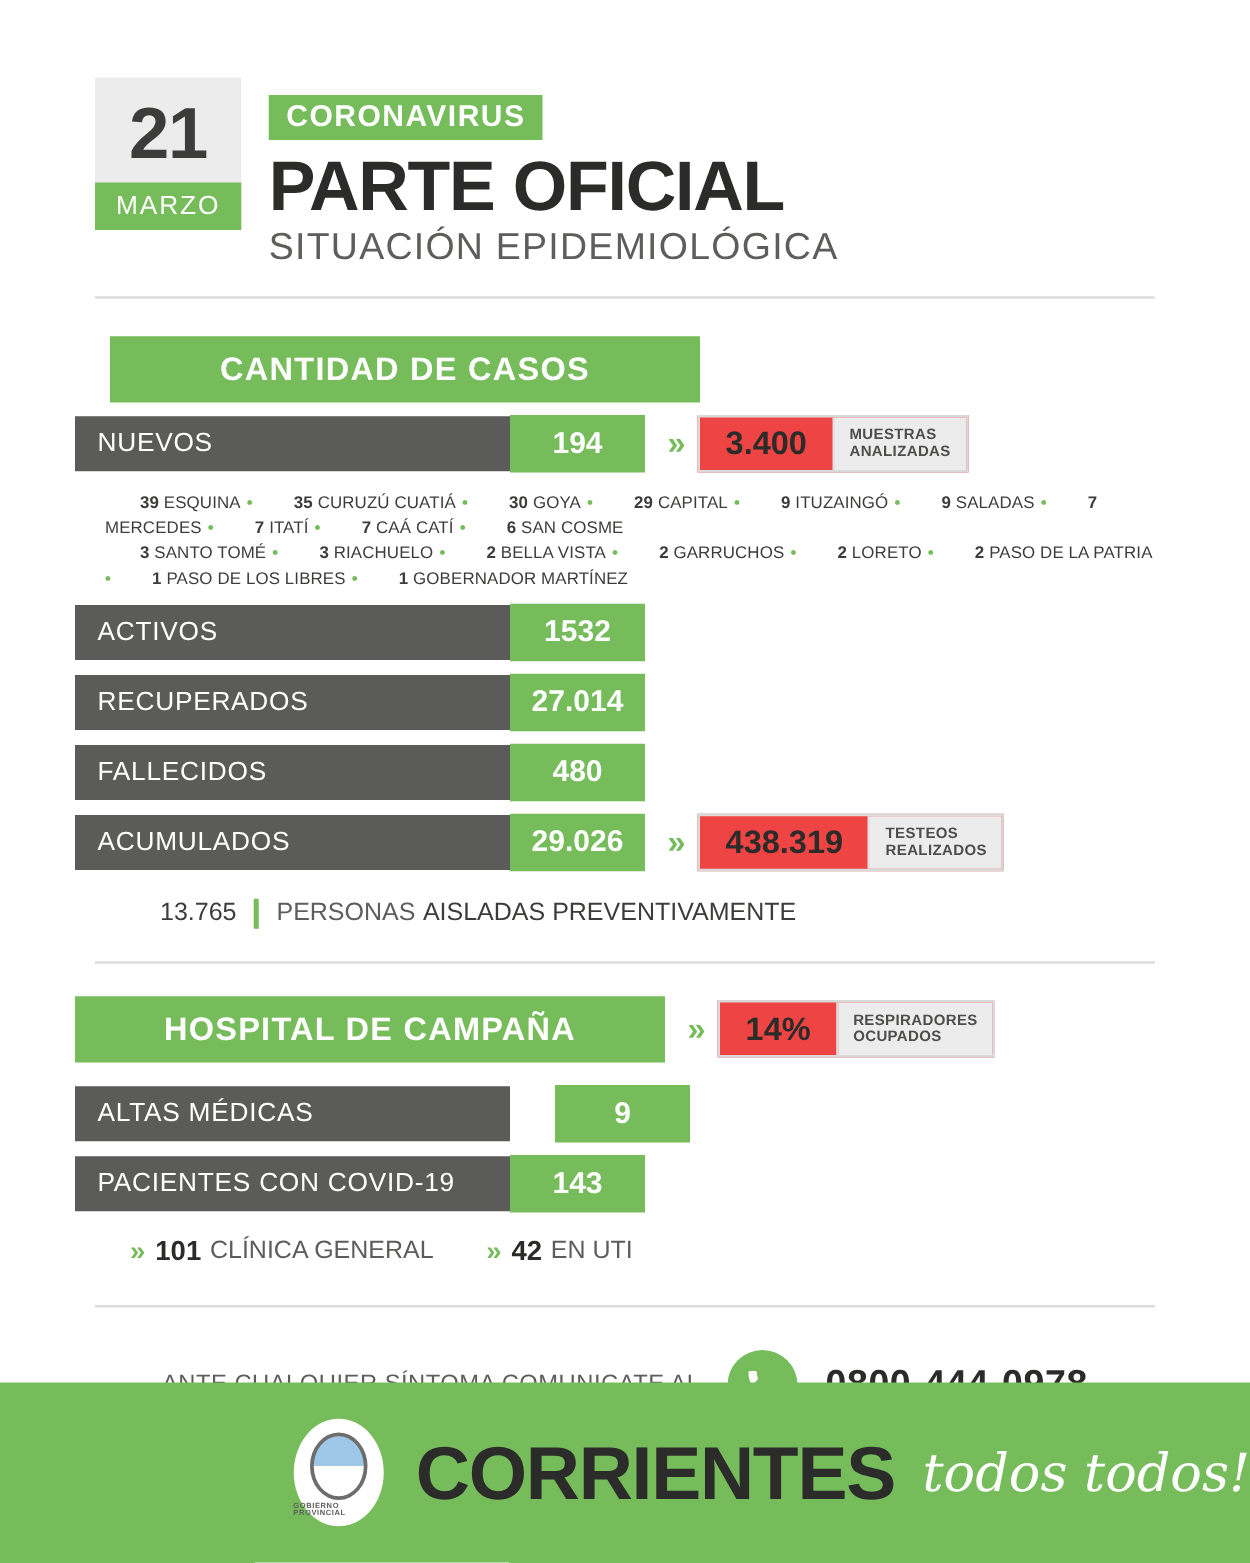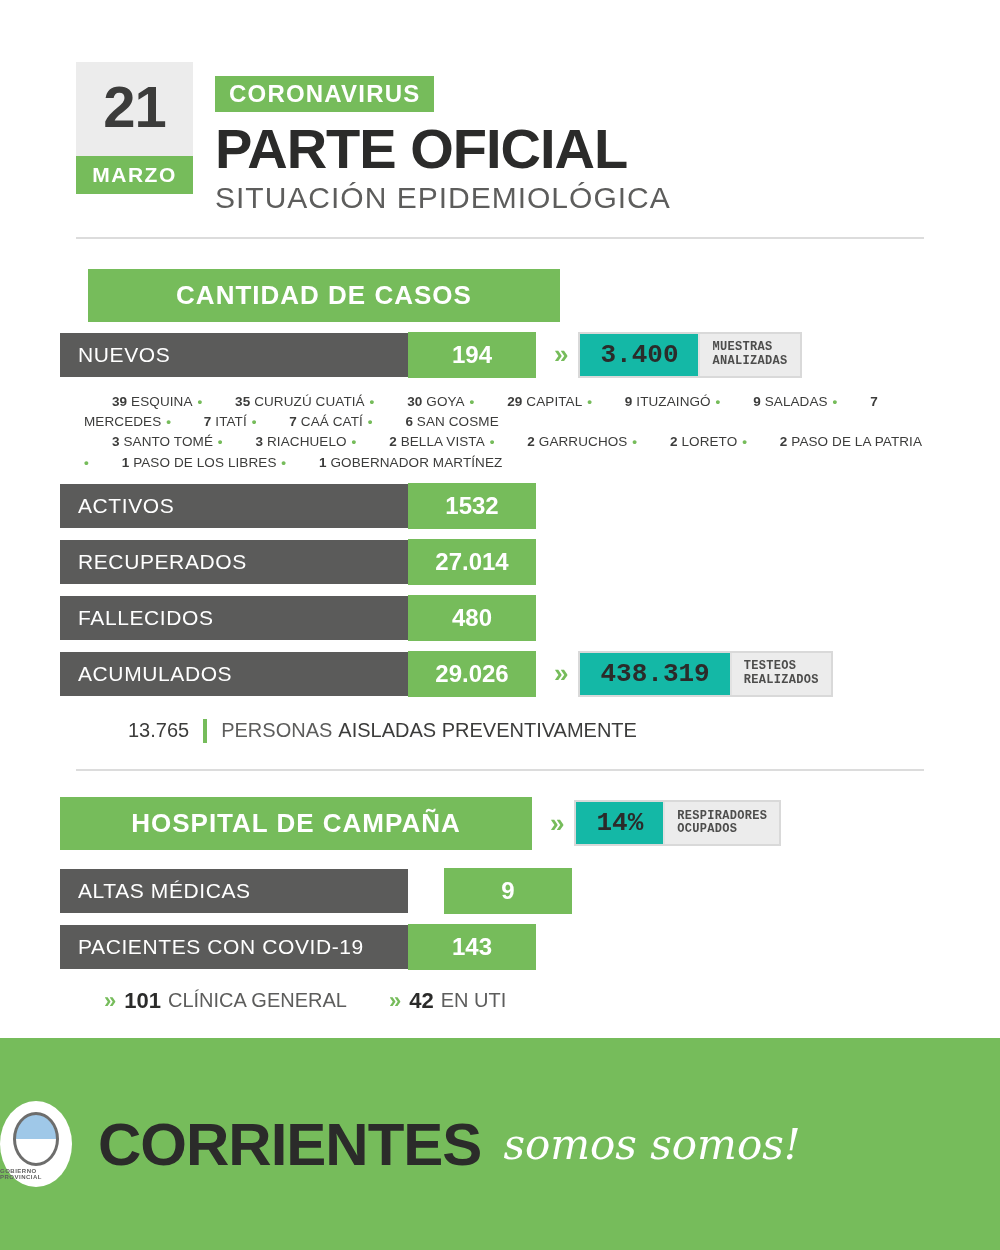--- a/index.html
+++ b/index.html
@@ -38,24 +38,23 @@
     font-weight: bold;
     line-height: 1.0;
     letter-spacing: -1px;
     color: #3c3c3b;
     padding: 8px 0 10px 0;
   }
   .date-month {
     background: #76bc5b;
     color: #ffffff;
     font-size: 21px;
-    font-weight: bold;
+    font-weight: normal;
     letter-spacing: 1.5px;
     padding: 7px 0 7px 0;
-    margin-top: 10px;
   }
   .title-block {
     margin-left: 22px;
     padding-top: 14px;
   }
   .tag-coronavirus {
     display: inline-block;
     background: #76bc5b;
     color: #ffffff;
     font-size: 24px;
@@ -112,39 +111,38 @@
     letter-spacing: 0.6px;
     width: 348px;
     box-sizing: border-box;
     padding: 10px 0 10px 18px;
   }
   .row-value {
     background: #76bc5b;
     color: #ffffff;
     font-size: 24px;
     font-weight: bold;
-    width: 128px;
+    width: 108px;
     text-align: center;
     padding: 9px 0;
     box-sizing: border-box;
   }
   .chev {
     color: #76bc5b;
     font-size: 26px;
     font-weight: bold;
     margin: 0 14px 0 18px;
     letter-spacing: -4px;
   }
   .pill {
     display: flex;
     align-items: stretch;
     border: 2px solid #d9d9d9;
-    background: #14b8a6;
+    background: #ef4444;
     height: 42px;
-    font-family: Liberation Mono, monospace;
   }
   .pill-num {
     font-size: 26px;
     font-weight: bold;
     color: #2b2b2a;
     padding: 0 20px;
     display: flex;
     align-items: center;
     border-right: 2px solid #e2e2e2;
   }
@@ -255,25 +253,25 @@
     color: #2b2b2a;
     letter-spacing: 0.5px;
   }
 
   
   .footer {
     position: absolute;
     left: 0;
     bottom: 0;
     width: 1000px;
-    height: 212px;
-    background: #76bc5b;
-    display: flex;
-    align-items: center;
-    justify-content: flex-start;
+    height: 144px;
+    background: #76bc5b;
+    display: flex;
+    align-items: center;
+    justify-content: flex-end;
   }
   .crest {
     width: 72px;
     height: 86px;
     margin-right: 26px;
     position: relative;
   }
   .crest .oval {
     width: 72px;
     height: 86px;
@@ -440,16 +438,16 @@
   </div>
 
   <div class="footer">
     <div class="crest">
       <div class="oval">
         <div class="inner-oval"></div>
         <div class="crest-text">GOBIERNO PROVINCIAL</div>
       </div>
     </div>
     <div class="brand">CORRIENTES</div>
-    <div class="brand-script">somos somos!</div>
+    <div class="brand-script">todos todos!</div>
   </div>
 
 </div>
 
 </body></html>

